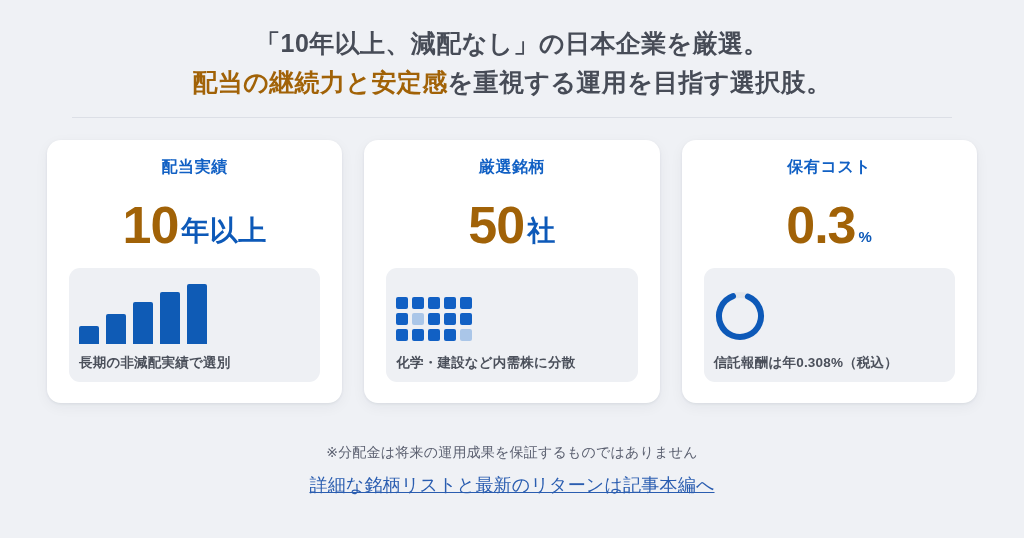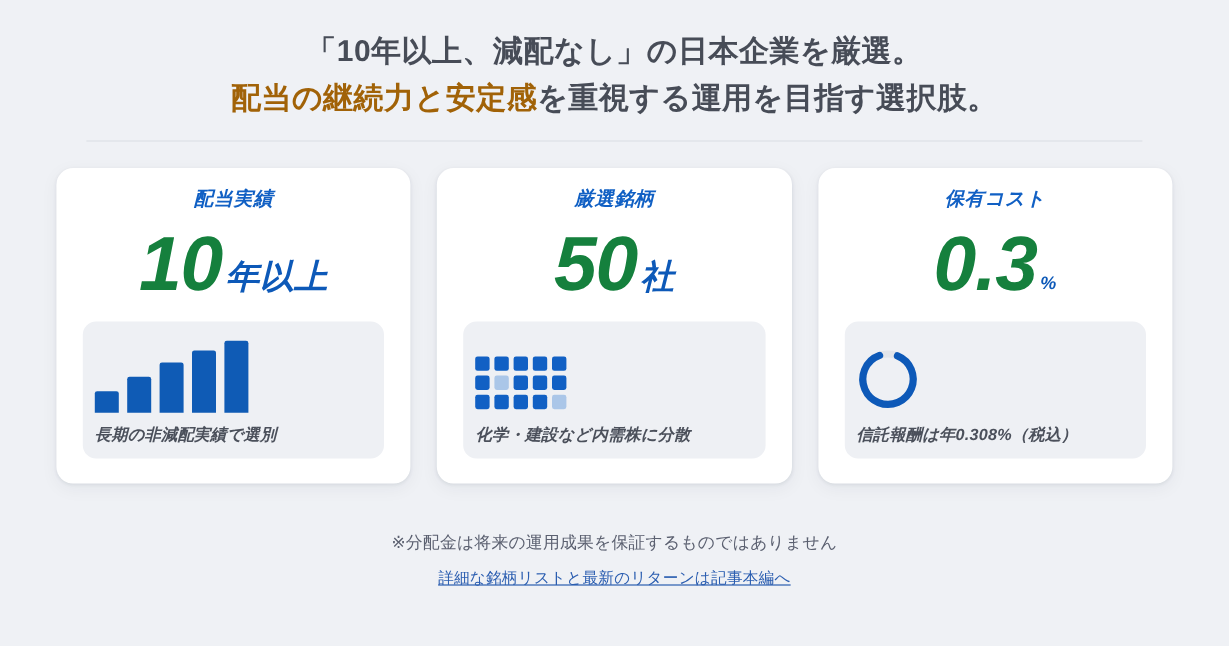--- a/index.html
+++ b/index.html
@@ -52,21 +52,20 @@
     margin: 17px auto 0 auto;
   }
 
   
   .cards {
     margin-top: 22px;
     width: 930px;
     display: flex;
     justify-content: space-between;
     gap: 22px;
-    font-style: italic;
   }
 
   .card {
     flex: 1 1 0;
     background: #ffffff;
     border-radius: 14px;
     padding: 19px 22px 21px 22px;
     box-shadow: 0 1px 3px rgba(20,30,60,.07), 0 4px 14px rgba(20,30,60,.05);
     display: flex;
     flex-direction: column;
@@ -83,23 +82,23 @@
 
   .stat {
     margin-top: 13px;
     display: flex;
     align-items: flex-end;
     justify-content: center;
     height: 62px;
   }
 
   .stat-value {
-    font-size: 64px;
-    font-weight: bold;
-    color: #15803d;
+    font-size: 52px;
+    font-weight: bold;
+    color: #a16207;
     line-height: .92;
     letter-spacing: -1px;
   }
 
   .stat-unit {
     font-size: 28px;
     font-weight: bold;
     color: #0d59b8;
     line-height: 1;
     padding-bottom: 5px;
@@ -179,21 +178,21 @@
 
   .disclaimer {
     font-size: 14px;
     color: #5b6070;
     letter-spacing: .2px;
   }
 
   .footer-link {
     display: inline-block;
     margin-top: 11px;
-    font-size: 13px;
+    font-size: 18px;
     color: #2a5db0;
     text-decoration: underline;
     letter-spacing: .2px;
     cursor: pointer;
   }
 </style>
 </head>
 <body>
 
 <div class="page">

